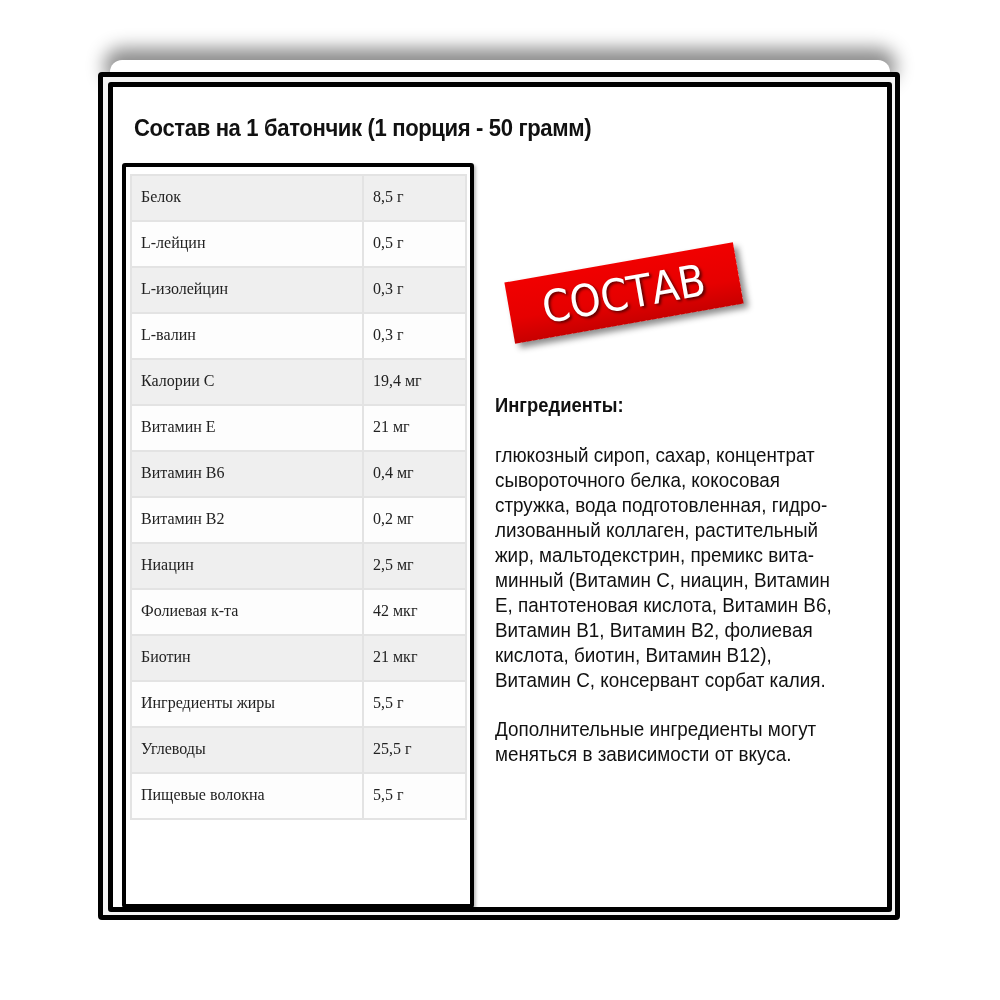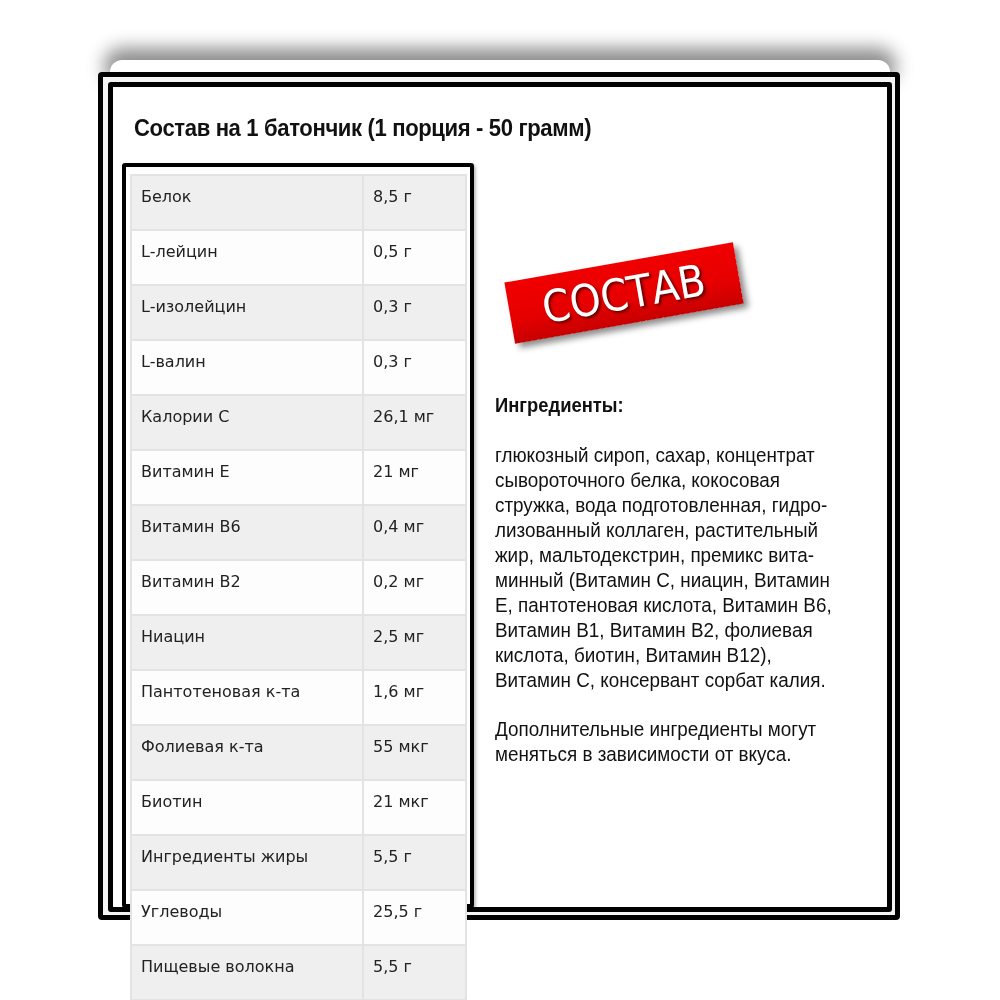--- a/index.html
+++ b/index.html
@@ -77,23 +77,24 @@
       top: 7px;
       border-collapse: collapse;
       width: 337px;
       font-family: "DejaVu Sans", sans-serif;
       font-size: 16px;
       color: #222;
     }
     table.nutri td {
       height: 41px;
       border: 2px solid #e3e3e3;
-      padding: 0 0 12px 9px;
+      padding: 0 0 3px 9px;
       vertical-align: middle;
       white-space: nowrap;
+      font-family: Liberation Serif, serif;
     }
     table.nutri td.name { width: 223px; }
     table.nutri td.val  { width: 93px; }
     table.nutri tr:nth-child(odd) td { background: #efefef; }
     table.nutri tr:nth-child(even) td { background: #fdfdfd; }
 
     .stamp {
       position: absolute;
       left: 508px;
       top: 262px;
@@ -173,45 +174,41 @@
       <tr>
           <td class="name">L-изолейцин</td>
           <td class="val">0,3 г</td>
         </tr>
       <tr>
           <td class="name">L-валин</td>
           <td class="val">0,3 г</td>
         </tr>
       <tr>
           <td class="name">Калории С</td>
-          <td class="val">26,1 мг</td>
+          <td class="val">19,4 мг</td>
         </tr>
       <tr>
           <td class="name">Витамин Е</td>
           <td class="val">21 мг</td>
         </tr>
       <tr>
           <td class="name">Витамин В6</td>
           <td class="val">0,4 мг</td>
         </tr>
       <tr>
           <td class="name">Витамин В2</td>
           <td class="val">0,2 мг</td>
         </tr>
       <tr>
           <td class="name">Ниацин</td>
           <td class="val">2,5 мг</td>
         </tr>
       <tr>
-          <td class="name">Пантотеновая к-та</td>
-          <td class="val">1,6 мг</td>
-        </tr>
-      <tr>
           <td class="name">Фолиевая к-та</td>
-          <td class="val">55 мкг</td>
+          <td class="val">42 мкг</td>
         </tr>
       <tr>
           <td class="name">Биотин</td>
           <td class="val">21 мкг</td>
         </tr>
       <tr>
           <td class="name">Ингредиенты жиры</td>
           <td class="val">5,5 г</td>
         </tr>
       <tr>

